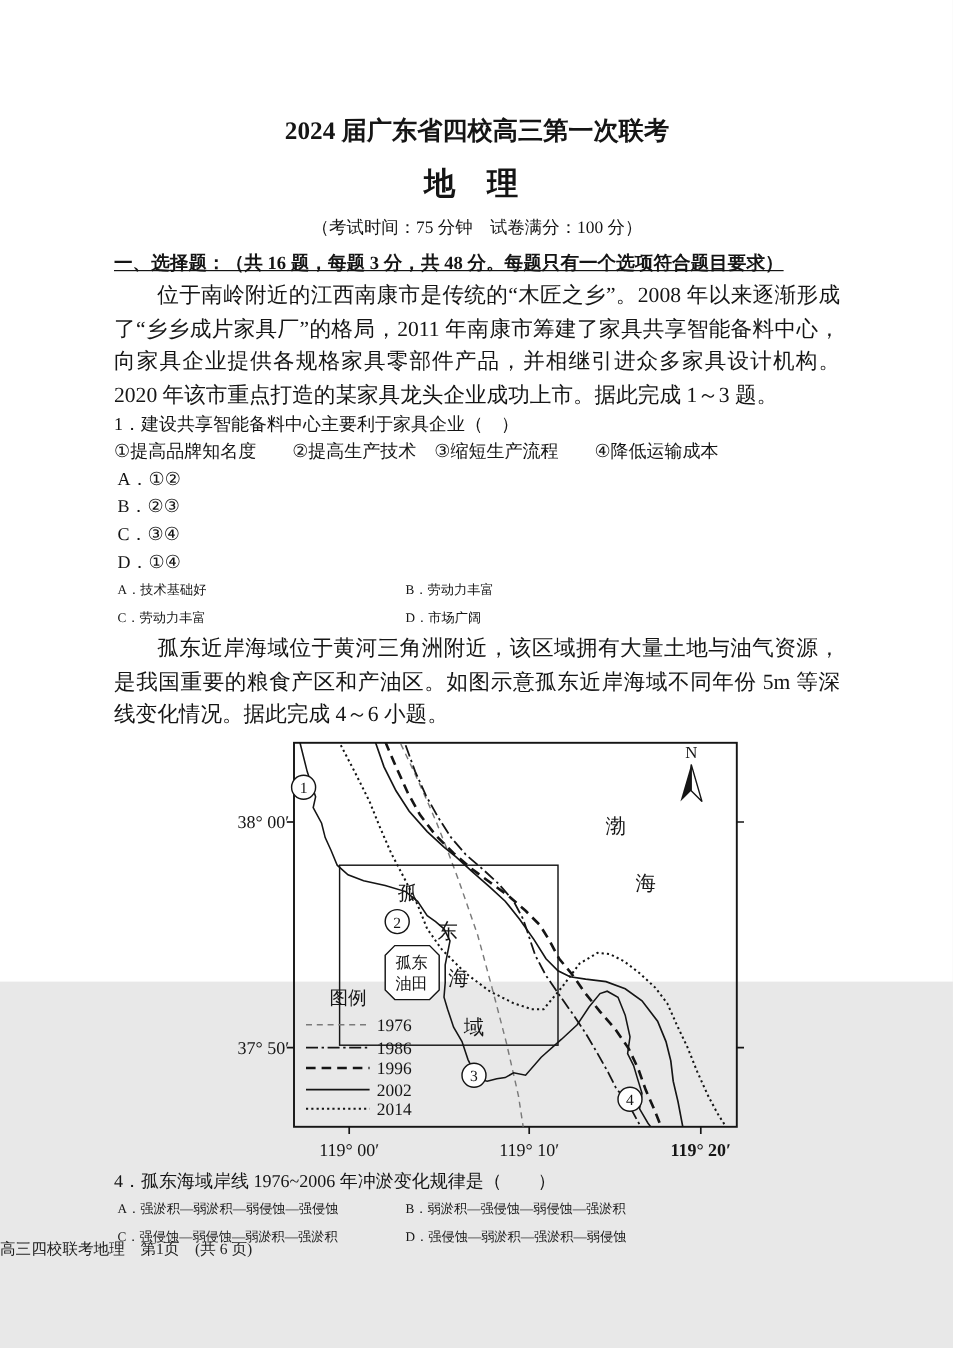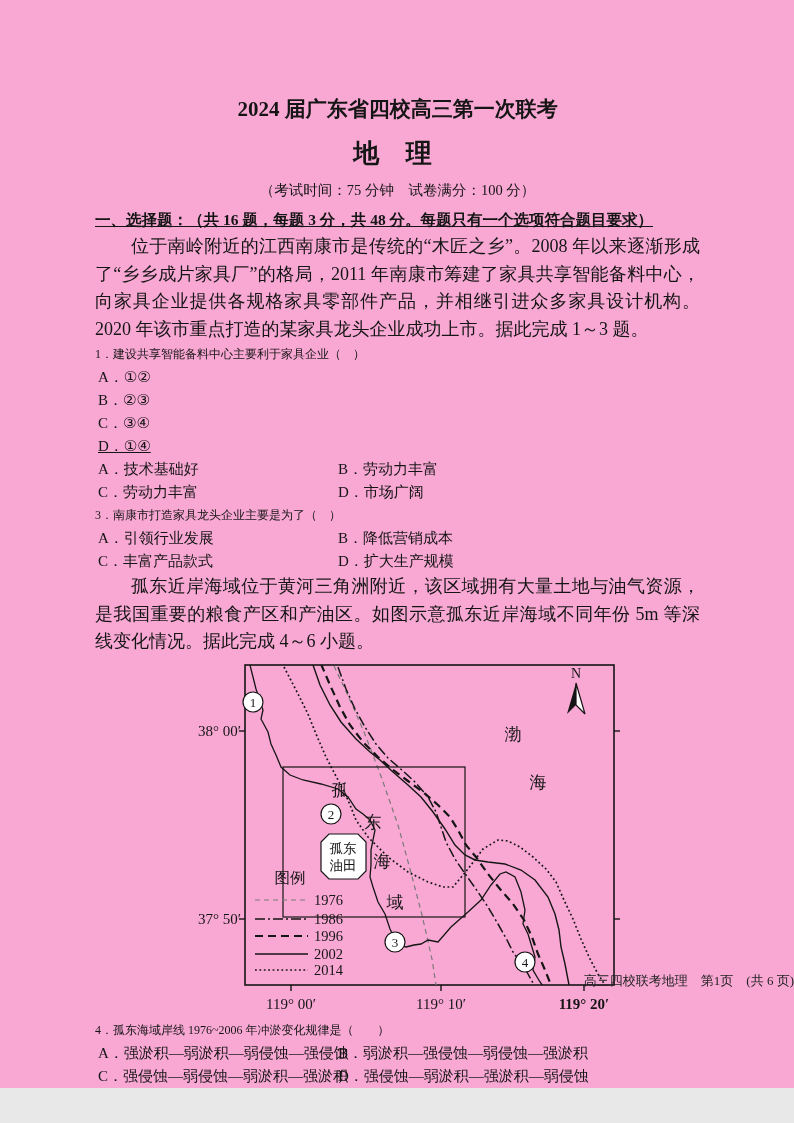--- a/index.html
+++ b/index.html
@@ -1,37 +1,37 @@
 <!DOCTYPE html>
 <html><head>
 <meta charset="utf-8">
 <style>
   html,body{margin:0;padding:0;background:#e8e8e8;}
   body{width:794px;height:1123px;overflow:hidden;}
   .sheet{
-    width:794px;height:1088px;background:#f9a8d4;color:#151515;
+    width:794px;height:818px;background:#ffffff;color:#151515;
     font-family:"Liberation Serif","DejaVu Serif","DejaVu Sans",serif;
     box-sizing:border-box;padding:94px 94px 0 95px;position:relative;
   }
   .title{font-size:21px;font-weight:bold;text-align:center;margin:0 0 12px 0;line-height:30px;}
   .subject{font-size:26px;font-weight:bold;text-align:center;margin:0 0 7px 0;line-height:36px;letter-spacing:10px;}
   .exam-info{font-size:14.5px;text-align:center;margin:0 0 5px 0;line-height:22px;}
   .section-heading{font-size:15.5px;font-weight:bold;line-height:27px;margin:0;text-decoration:underline;}
   .passage{font-size:18px;line-height:27.5px;text-align:justify;text-indent:2em;margin:0;}
-  .qline{font-size:12px;line-height:23px;margin:0;}
+  .qline{font-size:15px;line-height:23px;margin:0;}
   .opts4{display:flex;font-size:15px;line-height:23px;}
   .opts4 .opt{width:117px;white-space:nowrap;}
-  .opts4 .opt:last-child{width:auto;text-decoration:underline;}
-  .opts2{display:flex;font-size:15px;line-height:23px;padding-left:3px;}
+  .opts4 .opt:last-child{width:auto;}
+  .opts2{display:flex;font-size:11px;line-height:23px;padding-left:3px;}
   .opts2 .opt{width:240px;white-space:nowrap;}
   .opts2 .opt:last-child{width:auto;}
   .q1items{padding-left:0;}
   .q1opts{padding-left:3px;flex-direction:column;}
   .figure-wrap{width:470px;margin:3px auto 0 auto;}
-  .footer{position:absolute;left:0;right:0;top:972px;text-align:right;font-size:13px;color:#222;}
+  .footer{position:absolute;left:0;right:0;top:1032px;text-align:left;font-size:13px;color:#222;}
   svg text{fill:#151515;}
   .mapline{fill:none;stroke:#151515;}
   .ln-coast{stroke-width:1.3;}
   .ln-1976{stroke:#7a7a7a;stroke-width:1.2;stroke-dasharray:5 4;}
   .ln-1986{stroke-width:1.5;stroke-dasharray:10 3 2 3;}
   .ln-1996{stroke-width:2.2;stroke-dasharray:8 5;}
   .ln-2002{stroke-width:1.4;}
   .ln-2014{stroke-width:1.7;stroke-dasharray:1.8 2.6;}
   .tick{stroke:#151515;stroke-width:1.4;}
   .cjk-map{font-size:17px;}
@@ -44,50 +44,40 @@
   <h1 class="title">2024 届广东省四校高三第一次联考</h1>
   <h2 class="subject">地 理</h2>
   <div class="exam-info">（考试时间：75 分钟　试卷满分：100 分）</div>
 
   <div class="section-heading">一、选择题：（共 16 题，每题 3 分，共 48 分。每题只有一个选项符合题目要求）</div>
 
   <p class="passage">位于南岭附近的江西南康市是传统的“木匠之乡”。2008 年以来逐渐形成了“乡乡成片家具厂”的格局，2011 年南康市筹建了家具共享智能备料中心，向家具企业提供各规格家具零部件产品，并相继引进众多家具设计机构。2020 年该市重点打造的某家具龙头企业成功上市。据此完成 1～3 题。</p>
 
   <div>
     <div class="qline">1．建设共享智能备料中心主要利于家具企业（　）</div>
+    <div class="qline q1items">①提高品牌知名度　　②提高生产技术　③缩短生产流程　　④降低运输成本</div>
     <div class="opts4 q1opts">
       <span class="opt">A．①②</span>
       <span class="opt">B．②③</span>
       <span class="opt">C．③④</span>
       <span class="opt">D．①④</span>
     </div>
   </div>
 
   <div>
     <div class="opts2">
       <span class="opt">A．技术基础好</span>
       <span class="opt">B．劳动力丰富</span>
     </div>
     <div class="opts2">
       <span class="opt">C．劳动力丰富</span>
       <span class="opt">D．市场广阔</span>
     </div>
   </div>
 
-  <div>
-    <div class="qline">3．南康市打造家具龙头企业主要是为了（　）</div>
-    <div class="opts2">
-      <span class="opt">A．引领行业发展</span>
-      <span class="opt">B．降低营销成本</span>
-    </div>
-    <div class="opts2">
-      <span class="opt">C．丰富产品款式</span>
-      <span class="opt">D．扩大生产规模</span>
-    </div>
-  </div>
 
   <p class="passage">孤东近岸海域位于黄河三角洲附近，该区域拥有大量土地与油气资源，是我国重要的粮食产区和产油区。如图示意孤东近岸海域不同年份 5m 等深线变化情况。据此完成 4～6 小题。</p>
 
   <div class="figure-wrap">
     <svg width="470" height="356" viewBox="0 0 470 356">
       <defs>
         <clipPath id="mapclip">
             <rect x="82" y="6" width="369" height="320"></rect>
           </clipPath>
       </defs>

